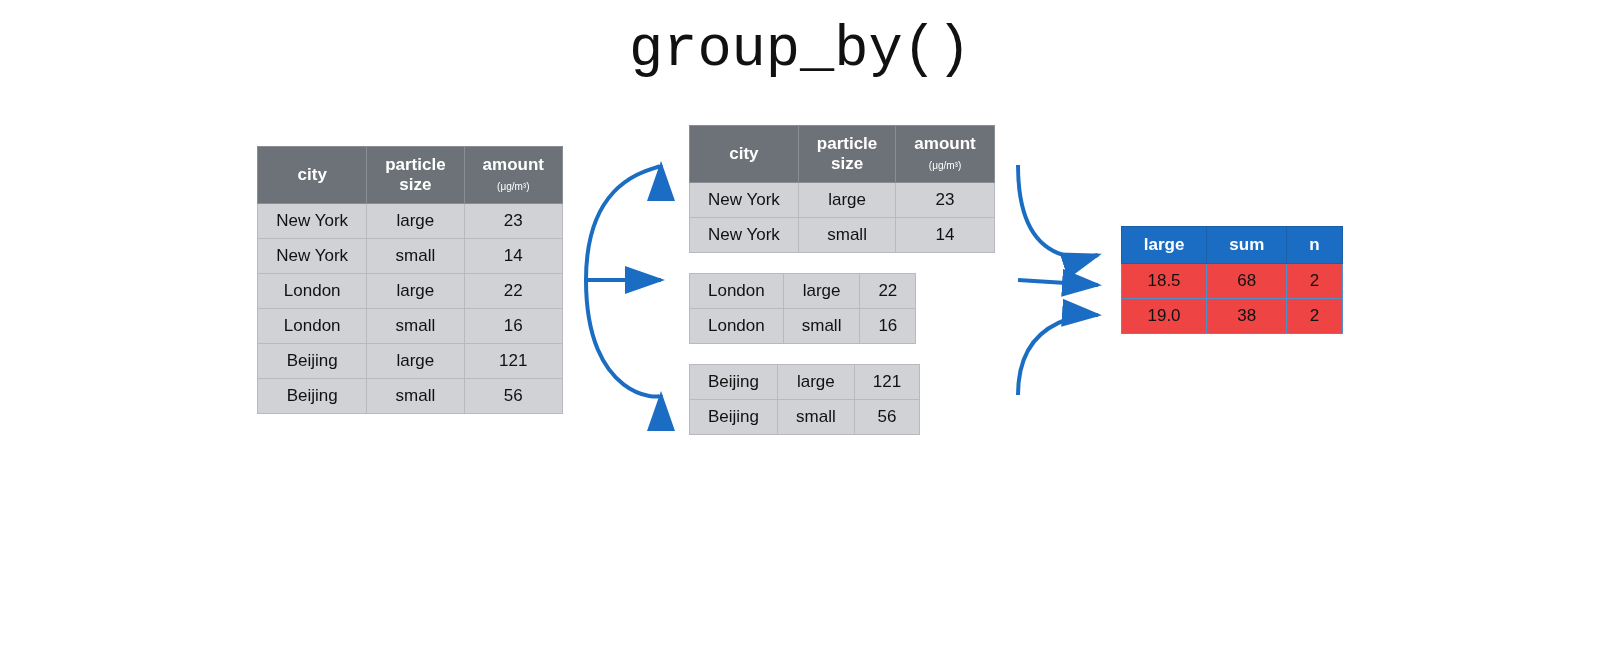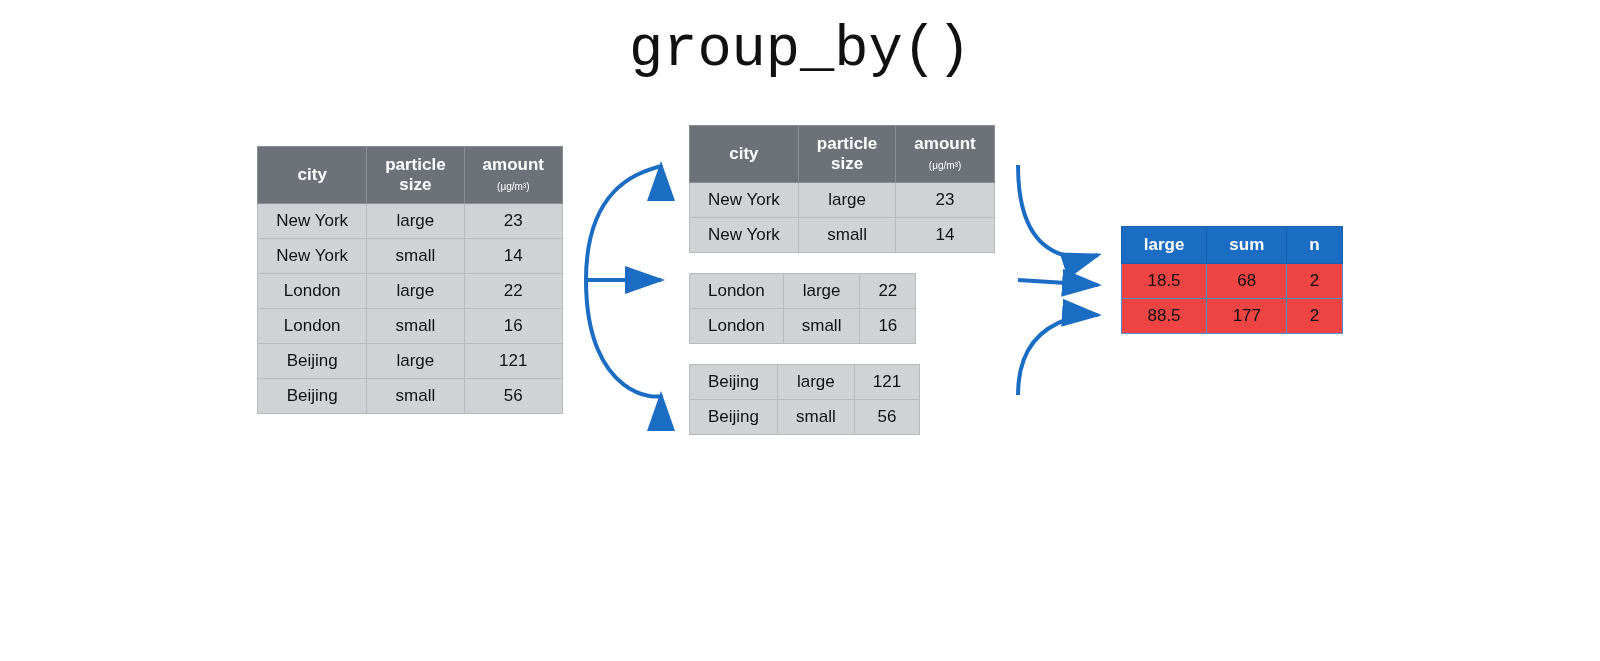--- a/index.html
+++ b/index.html
@@ -289,21 +289,21 @@
           <th>n</th>
         </tr>
       </thead>
       <tbody>
         <tr>
           <td>18.5</td>
           <td>68</td>
           <td>2</td>
         </tr>
         <tr>
-          <td>88.5</td>
-          <td>177</td>
+          <td>19.0</td>
+          <td>38</td>
           <td>2</td>
         </tr>
       </tbody>
     </table>
   </div>
 
 </div>
 
 </body></html>

